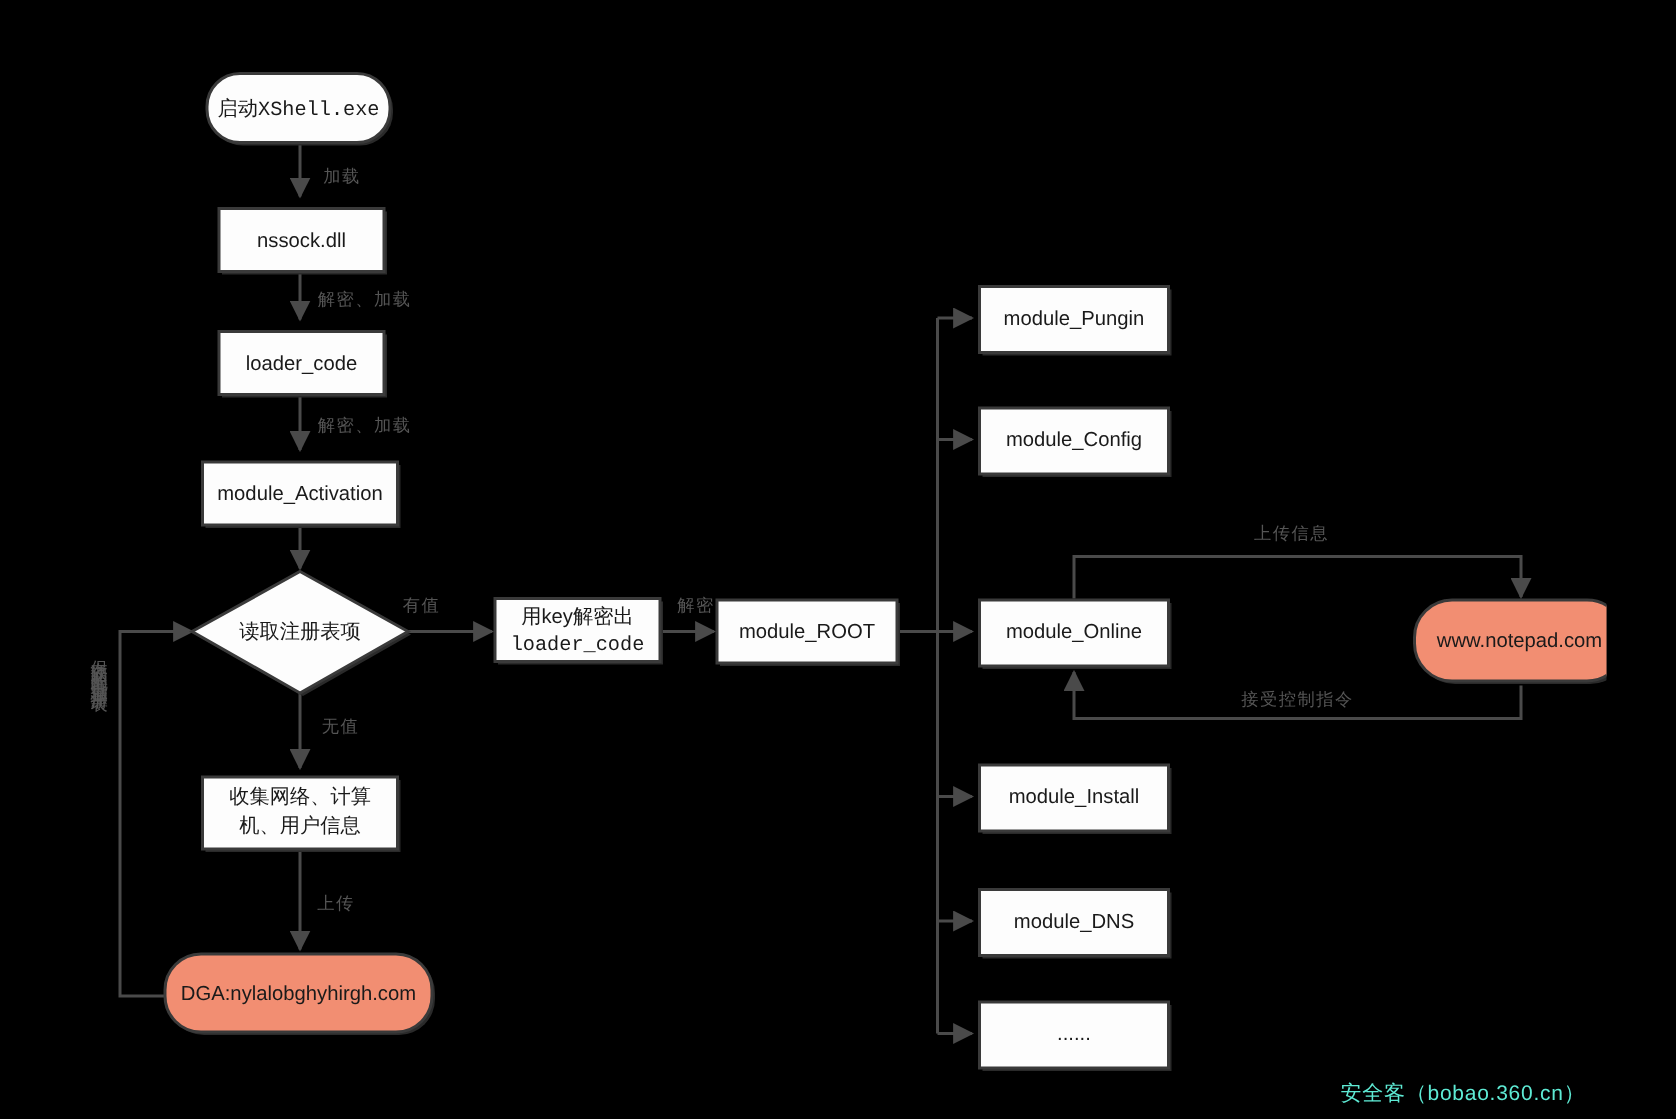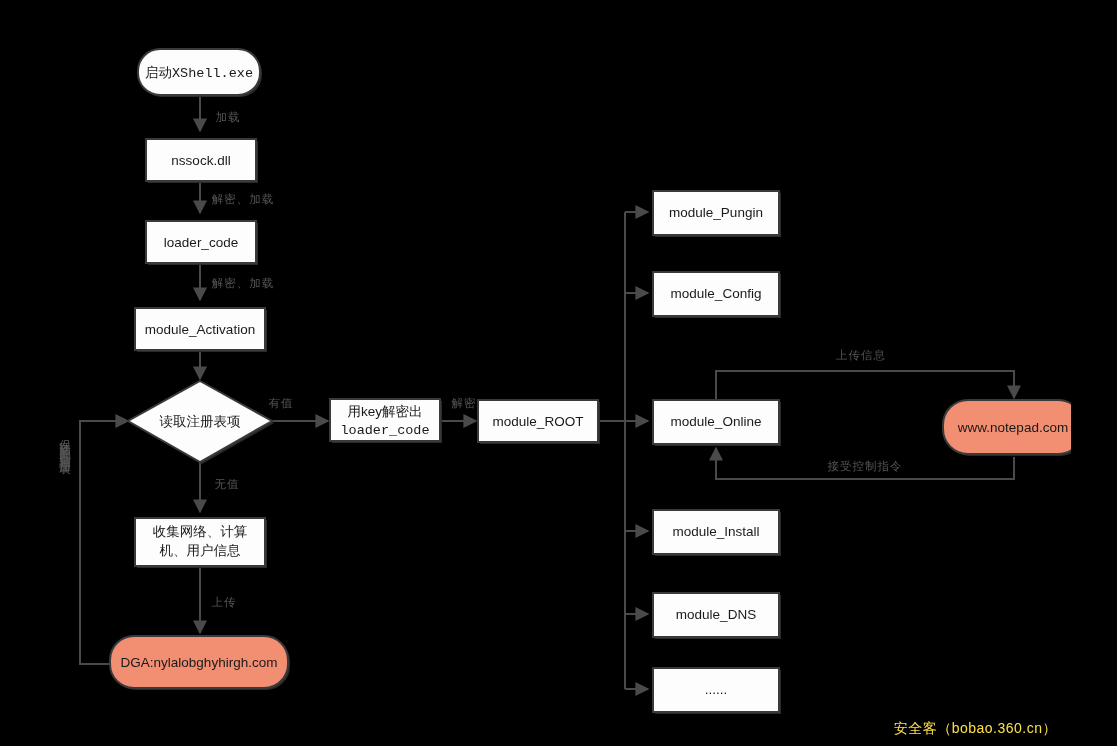--- a/index.html
+++ b/index.html
@@ -71,21 +71,21 @@
     stroke-width: 2;
     fill: none;
   }
   .arrow-head {
     fill: #4a4a4a;
   }
   #watermark {
     position: absolute;
     right: 14px;
     bottom: 8px;
-    color: #fde047;
+    color: #5eead4;
     font-family: "Liberation Sans", sans-serif;
     font-size: 14px;
     letter-spacing: 0.5px;
     white-space: nowrap;
     margin-left: 26px;
   }
 </style>
 </head>
 <body>
 

